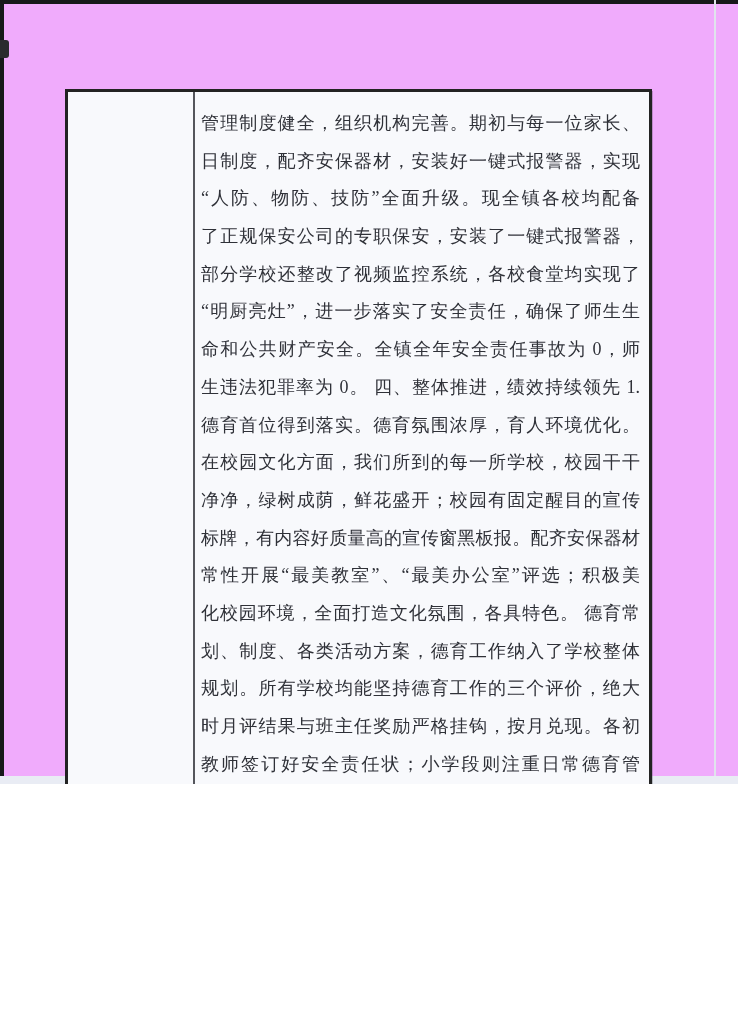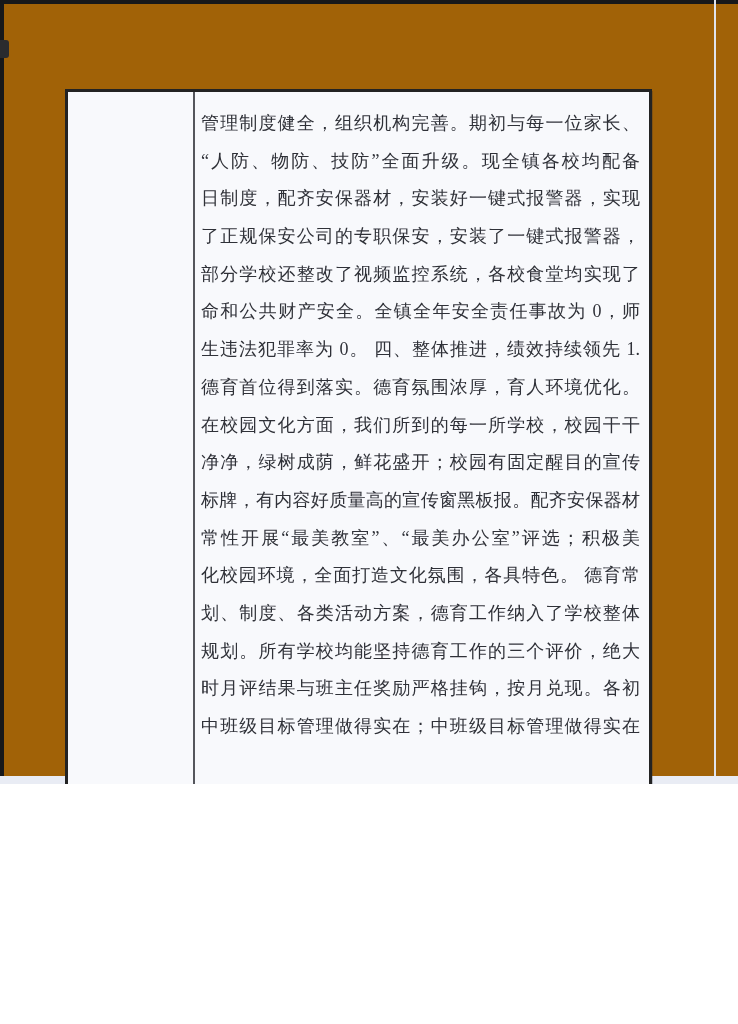--- a/index.html
+++ b/index.html
@@ -1,20 +1,20 @@
 <!DOCTYPE html>
 <html><head>
 <meta charset="utf-8">
 <style>
   html, body { margin: 0; padding: 0; }
   .screen {
     position: relative;
     width: 738px;
     height: 784px;
-    background: #a16207;
+    background: #f0abfc;
     overflow: hidden;
     font-family: "Liberation Serif", serif;
   }
   .scan-edge-top {
     position: absolute; top: 0; left: 0;
     width: 738px; height: 4px;
     background: #17181a;
   }
   .scan-edge-left {
     position: absolute; top: 0; left: 0;
@@ -78,31 +78,32 @@
   <div class="scan-edge-top"></div>
   <div class="scan-edge-left"></div>
   <div class="scan-blot"></div>
   <div class="fold-line"></div>
   <div class="bottom-strip"></div>
 
   <div class="report-table">
     <div class="label-cell"></div>
     <div class="content-cell">
       <div class="text-line">管理制度健全，组织机构完善。期初与每一位家长、</div>
+      <div class="text-line">日制度，配齐安保器材，安装好一键式报警器，实现</div>
       <div class="text-line">“人防、物防、技防”全面升级。现全镇各校均配备</div>
-      <div class="text-line">日制度，配齐安保器材，安装好一键式报警器，实现</div>
       <div class="text-line">了正规保安公司的专职保安，安装了一键式报警器，</div>
       <div class="text-line">部分学校还整改了视频监控系统，各校食堂均实现了</div>
+      <div class="text-line">“明厨亮灶”，进一步落实了安全责任，确保了师生生</div>
       <div class="text-line">命和公共财产安全。全镇全年安全责任事故为 0，师</div>
       <div class="text-line">生违法犯罪率为 0。 四、整体推进，绩效持续领先 1.</div>
       <div class="text-line">德育首位得到落实。德育氛围浓厚，育人环境优化。</div>
       <div class="text-line">在校园文化方面，我们所到的每一所学校，校园干干</div>
       <div class="text-line">净净，绿树成荫，鲜花盛开；校园有固定醒目的宣传</div>
       <div class="text-line">标牌，有内容好质量高的宣传窗黑板报。配齐安保器材</div>
       <div class="text-line">常性开展“最美教室”、“最美办公室”评选；积极美</div>
       <div class="text-line">化校园环境，全面打造文化氛围，各具特色。 德育常</div>
       <div class="text-line">划、制度、各类活动方案，德育工作纳入了学校整体</div>
       <div class="text-line">规划。所有学校均能坚持德育工作的三个评价，绝大</div>
       <div class="text-line">时月评结果与班主任奖励严格挂钩，按月兑现。各初</div>
-      <div class="text-line">中班级目标管理做得实在；中班级目标管理做得实在</div>
+      <div class="text-line">教师签订好安全责任状；小学段则注重日常德育管</div>
     </div>
   </div>
 </div>
 
 </body></html>

